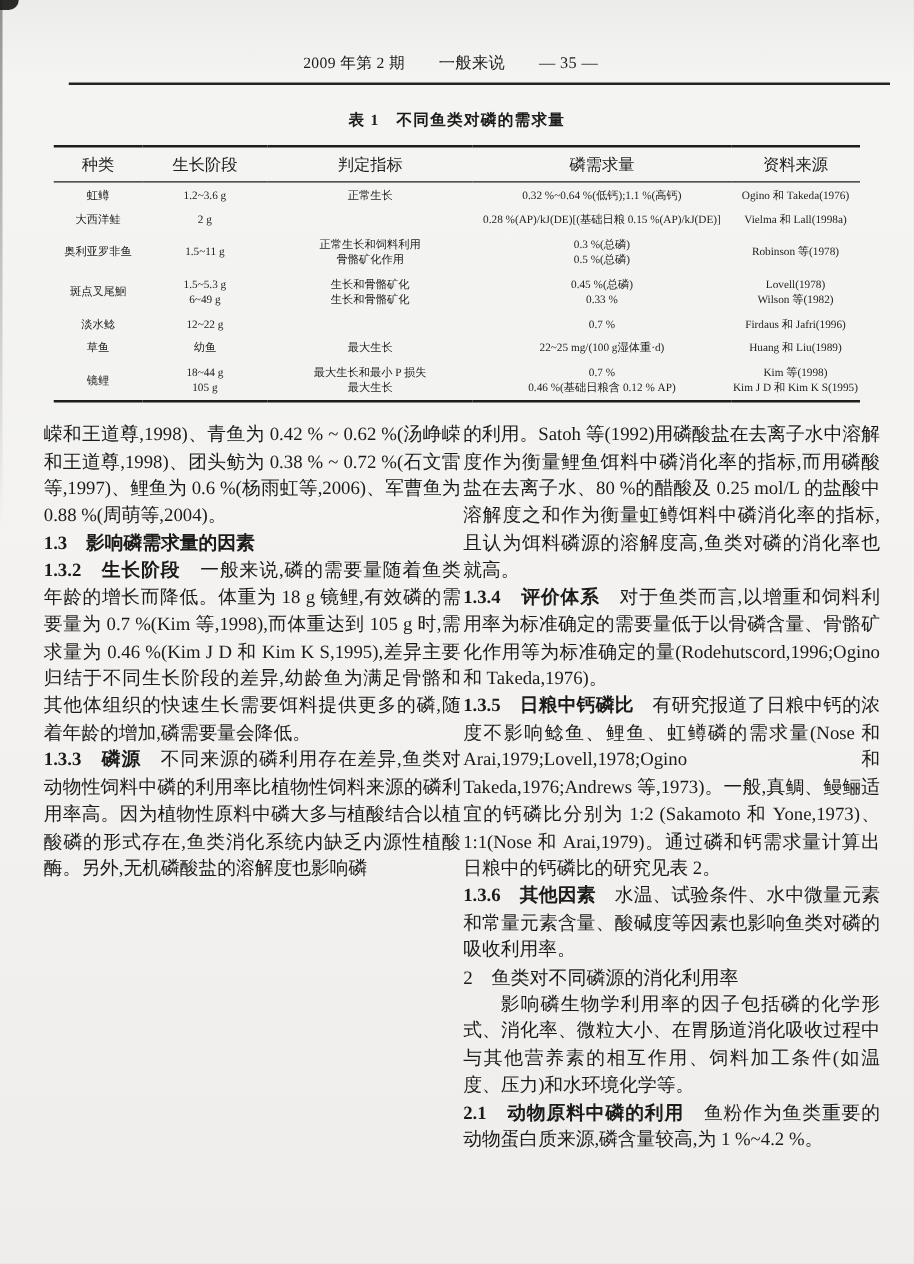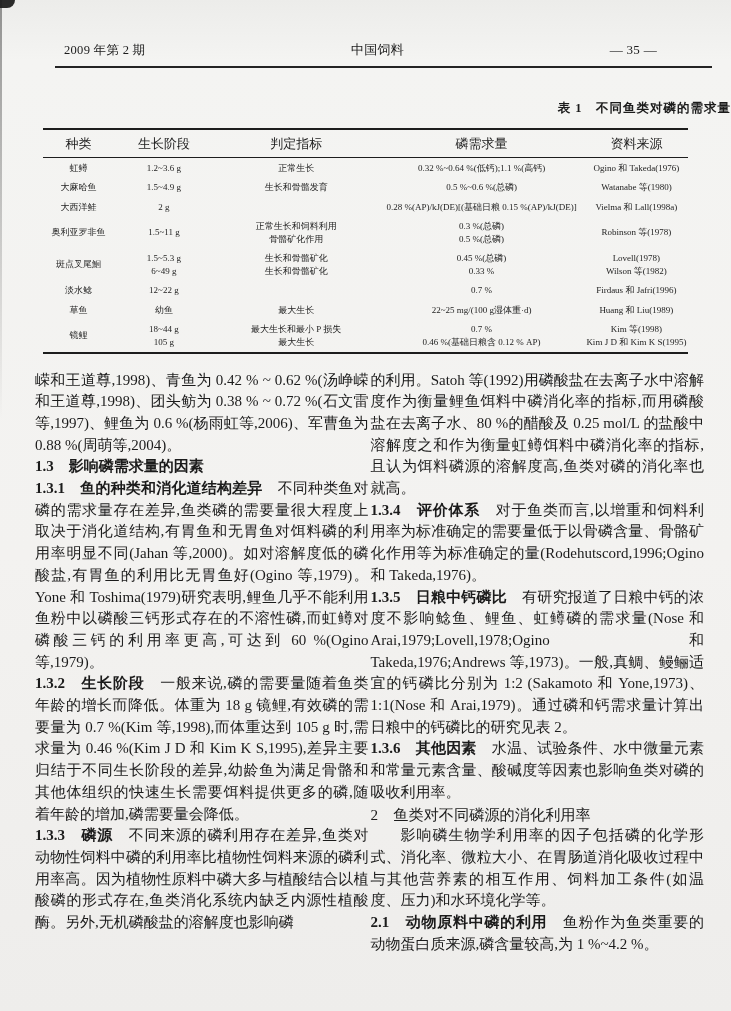--- a/index.html
+++ b/index.html
@@ -15,30 +15,30 @@
   }
   .artifact-corner{
     position:absolute;left:0;top:0;width:15px;height:8px;
     background:#151515;border-radius:0 0 9px 0;opacity:.9;
   }
   .artifact-left-edge{
     position:absolute;left:0;top:0;width:2px;height:420px;
     background:linear-gradient(180deg,rgba(30,30,30,.45),rgba(30,30,30,0));
   }
   .page-header{
-    display:flex;justify-content:space-between;align-items:baseline;
+    display:flex;justify-content:center;align-items:baseline;
     padding:41px 74px 0 64px;
-    font-size:12.5px;letter-spacing:.3px;
+    font-size:12.5px;letter-spacing:.3px;gap:27px;
   }
   .page-header .journal{font-size:13px;}
   .page-header .pageno{font-size:13px;}
   .header-rule{height:2px;background:#242424;margin:7px 19px 0 55px;}
   .table-title{
-    text-align:right;font-weight:bold;font-size:12.5px;
-    margin-top:32px;letter-spacing:1px;
+    text-align:center;font-weight:bold;font-size:12.5px;
+    margin-top:20px;letter-spacing:1px;
   }
   table.req-table{
     width:645px;margin:11px auto 0;
     border-collapse:collapse;table-layout:fixed;
     border-top:2px solid #1d1d1d;border-bottom:2px solid #1d1d1d;
     font-size:9px;color:#1d1d1d;
   }
   table.req-table th{
     font-weight:normal;font-size:13px;padding:5px 1px 4px;
     border-bottom:1px solid #1d1d1d;text-align:center;
@@ -64,21 +64,21 @@
 </style>
 </head>
 <body>
 
 <div class="page">
   <div class="artifact-corner"></div>
   <div class="artifact-left-edge"></div>
 
   <header class="page-header">
     <span class="issue">2009 年第 2 期</span>
-    <span class="journal">中国饲料</span>
+    <span class="journal">一般来说</span>
     <span class="pageno">— 35 —</span>
   </header>
   <div class="header-rule"></div>
 
   <div class="table-title">表 1　不同鱼类对磷的需求量</div>
 
   <table class="req-table">
     <colgroup>
       <col style="width:11%">
       <col style="width:15.5%">
@@ -95,27 +95,20 @@
           <th>资料来源</th>
         </tr>
       </thead>
     <tbody>
         <tr>
           <td>虹鳟</td>
           <td>1.2~3.6 g</td>
           <td>正常生长</td>
           <td>0.32 %~0.64 %(低钙);1.1 %(高钙)</td>
           <td>Ogino 和 Takeda(1976)</td>
-        </tr>
-        <tr>
-          <td>大麻哈鱼</td>
-          <td>1.5~4.9 g</td>
-          <td>生长和骨骼发育</td>
-          <td>0.5 %~0.6 %(总磷)</td>
-          <td>Watanabe 等(1980)</td>
         </tr>
         <tr>
           <td>大西洋鲑</td>
           <td>2 g</td>
           <td></td>
           <td>0.28 %(AP)/kJ(DE)[(基础日粮 0.15 %(AP)/kJ(DE)]</td>
           <td>Vielma 和 Lall(1998a)</td>
         </tr>
         <tr>
           <td>奥利亚罗非鱼</td>
@@ -152,21 +145,20 @@
           <td>0.7 %<br>0.46 %(基础日粮含 0.12 % AP)</td>
           <td>Kim 等(1998)<br>Kim J D 和 Kim K S(1995)</td>
         </tr>
       </tbody>
   </table>
 
   <main class="article">
     <section class="col">
         <p class="body">嵘和王道尊,1998)、青鱼为 0.42 % ~ 0.62 %(汤峥嵘和王道尊,1998)、团头鲂为 0.38 % ~ 0.72 %(石文雷等,1997)、鲤鱼为 0.6 %(杨雨虹等,2006)、军曹鱼为 0.88 %(周萌等,2004)。</p>
         <p class="h3">1.3　影响磷需求量的因素</p>
-        <p class="body"><span class="h3run">1.3.1　鱼的种类和消化道结构差异</span>　不同种类鱼对磷的需求量存在差异,鱼类磷的需要量很大程度上取决于消化道结构,有胃鱼和无胃鱼对饵料磷的利用率明显不同(Jahan 等,2000)。如对溶解度低的磷酸盐,有胃鱼的利用比无胃鱼好(Ogino 等,1979)。Yone 和 Toshima(1979)研究表明,鲤鱼几乎不能利用鱼粉中以磷酸三钙形式存在的不溶性磷,而虹鳟对磷酸三钙的利用率更高,可达到 60 %(Ogino 等,1979)。</p>
         <p class="body"><span class="h3run">1.3.2　生长阶段</span>　一般来说,磷的需要量随着鱼类年龄的增长而降低。体重为 18 g 镜鲤,有效磷的需要量为 0.7 %(Kim 等,1998),而体重达到 105 g 时,需求量为 0.46 %(Kim J D 和 Kim K S,1995),差异主要归结于不同生长阶段的差异,幼龄鱼为满足骨骼和其他体组织的快速生长需要饵料提供更多的磷,随着年龄的增加,磷需要量会降低。</p>
         <p class="body"><span class="h3run">1.3.3　磷源</span>　不同来源的磷利用存在差异,鱼类对动物性饲料中磷的利用率比植物性饲料来源的磷利用率高。因为植物性原料中磷大多与植酸结合以植酸磷的形式存在,鱼类消化系统内缺乏内源性植酸酶。另外,无机磷酸盐的溶解度也影响磷</p>
       </section>
     <section class="col">
         <p class="body">的利用。Satoh 等(1992)用磷酸盐在去离子水中溶解度作为衡量鲤鱼饵料中磷消化率的指标,而用磷酸盐在去离子水、80 %的醋酸及 0.25 mol/L 的盐酸中溶解度之和作为衡量虹鳟饵料中磷消化率的指标,且认为饵料磷源的溶解度高,鱼类对磷的消化率也就高。</p>
         <p class="body"><span class="h3run">1.3.4　评价体系</span>　对于鱼类而言,以增重和饲料利用率为标准确定的需要量低于以骨磷含量、骨骼矿化作用等为标准确定的量(Rodehutscord,1996;Ogino 和 Takeda,1976)。</p>
         <p class="body"><span class="h3run">1.3.5　日粮中钙磷比</span>　有研究报道了日粮中钙的浓度不影响鲶鱼、鲤鱼、虹鳟磷的需求量(Nose 和 Arai,1979;Lovell,1978;Ogino 和 Takeda,1976;Andrews 等,1973)。一般,真鲷、鳗鲡适宜的钙磷比分别为 1:2 (Sakamoto 和 Yone,1973)、1:1(Nose 和 Arai,1979)。通过磷和钙需求量计算出日粮中的钙磷比的研究见表 2。</p>
         <p class="body"><span class="h3run">1.3.6　其他因素</span>　水温、试验条件、水中微量元素和常量元素含量、酸碱度等因素也影响鱼类对磷的吸收利用率。</p>
         <p class="h2">2　鱼类对不同磷源的消化利用率</p>
         <p class="body indent">影响磷生物学利用率的因子包括磷的化学形式、消化率、微粒大小、在胃肠道消化吸收过程中与其他营养素的相互作用、饲料加工条件(如温度、压力)和水环境化学等。</p>

